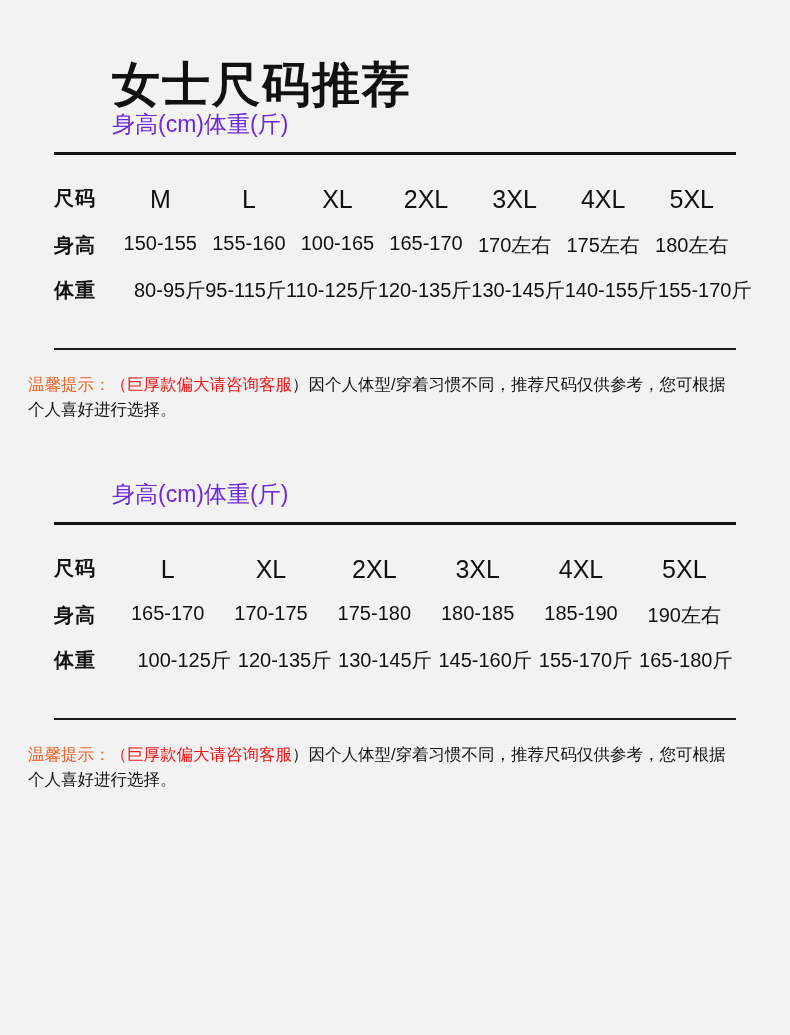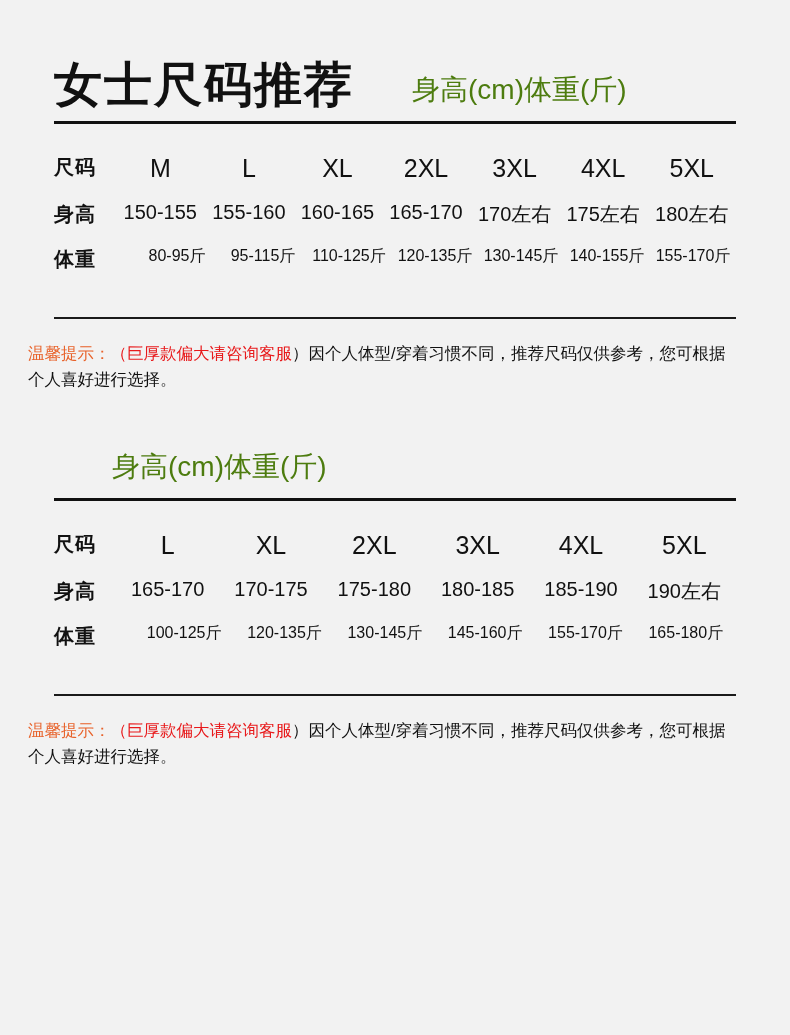--- a/index.html
+++ b/index.html
@@ -17,40 +17,41 @@
   .page {
     position: relative;
     width: 790px;
     height: 1035px;
     background: #f2f2f2;
     box-sizing: border-box;
   }
 
   .section {
     padding: 0 54px;
+    flex-direction: column;
   }
 
   
   .sec-header {
     display: flex;
     align-items: baseline;
     padding-bottom: 6px;
   }
   .sec-title {
     font-family: "DejaVu Sans", "Liberation Sans", sans-serif;
     font-weight: bold;
     font-size: 48px;
     letter-spacing: 2px;
     color: #111;
     line-height: 1.1;
     white-space: nowrap;
   }
   .sec-sub {
-    font-size: 28px;
-    color: #4d7c0f;
+    font-size: 23px;
+    color: #6d28d9;
     margin-left: 58px;
     white-space: nowrap;
     position: relative;
     top: -2px;
   }
   .rule {
     height: 3px;
     background: #111;
     margin: 4px 54px 0 54px;
   }
@@ -89,21 +90,21 @@
   }
   .row-size .cell {
     font-size: 25px;
     color: #111;
   }
   .row-height .cell {
     font-size: 20px;
     color: #111;
   }
   .row-weight .cell {
-    font-size: 16px;
+    font-size: 20px;
     color: #111;
   }
 
   
   .tip {
     margin-top: 22px;
     font-size: 16.5px;
     line-height: 1.55;
     color: #111;
     padding-left: 28px;
@@ -143,21 +144,21 @@
         <div class="cell">4XL</div>
         <div class="cell">5XL</div>
       </div>
     </div>
 
     <div class="row row-height">
       <div class="rowlabel">身高</div>
       <div class="cells">
         <div class="cell">150-155</div>
         <div class="cell">155-160</div>
-        <div class="cell">160-165</div>
+        <div class="cell">100-165</div>
         <div class="cell">165-170</div>
         <div class="cell">170左右</div>
         <div class="cell">175左右</div>
         <div class="cell">180左右</div>
       </div>
     </div>
 
     <div class="row row-weight">
       <div class="rowlabel">体重</div>
       <div class="cells">

